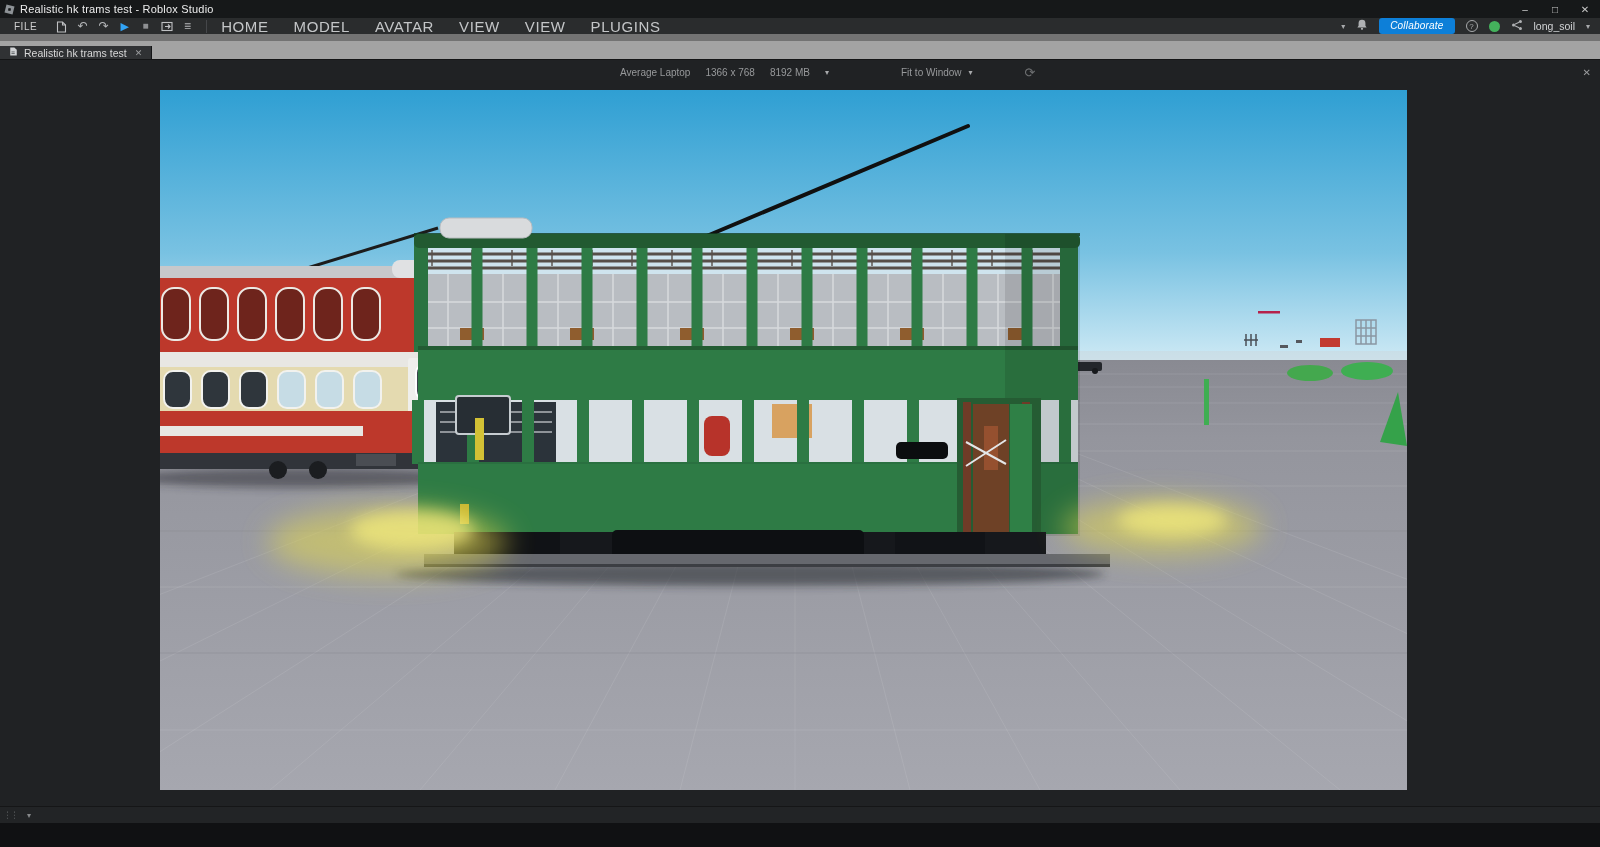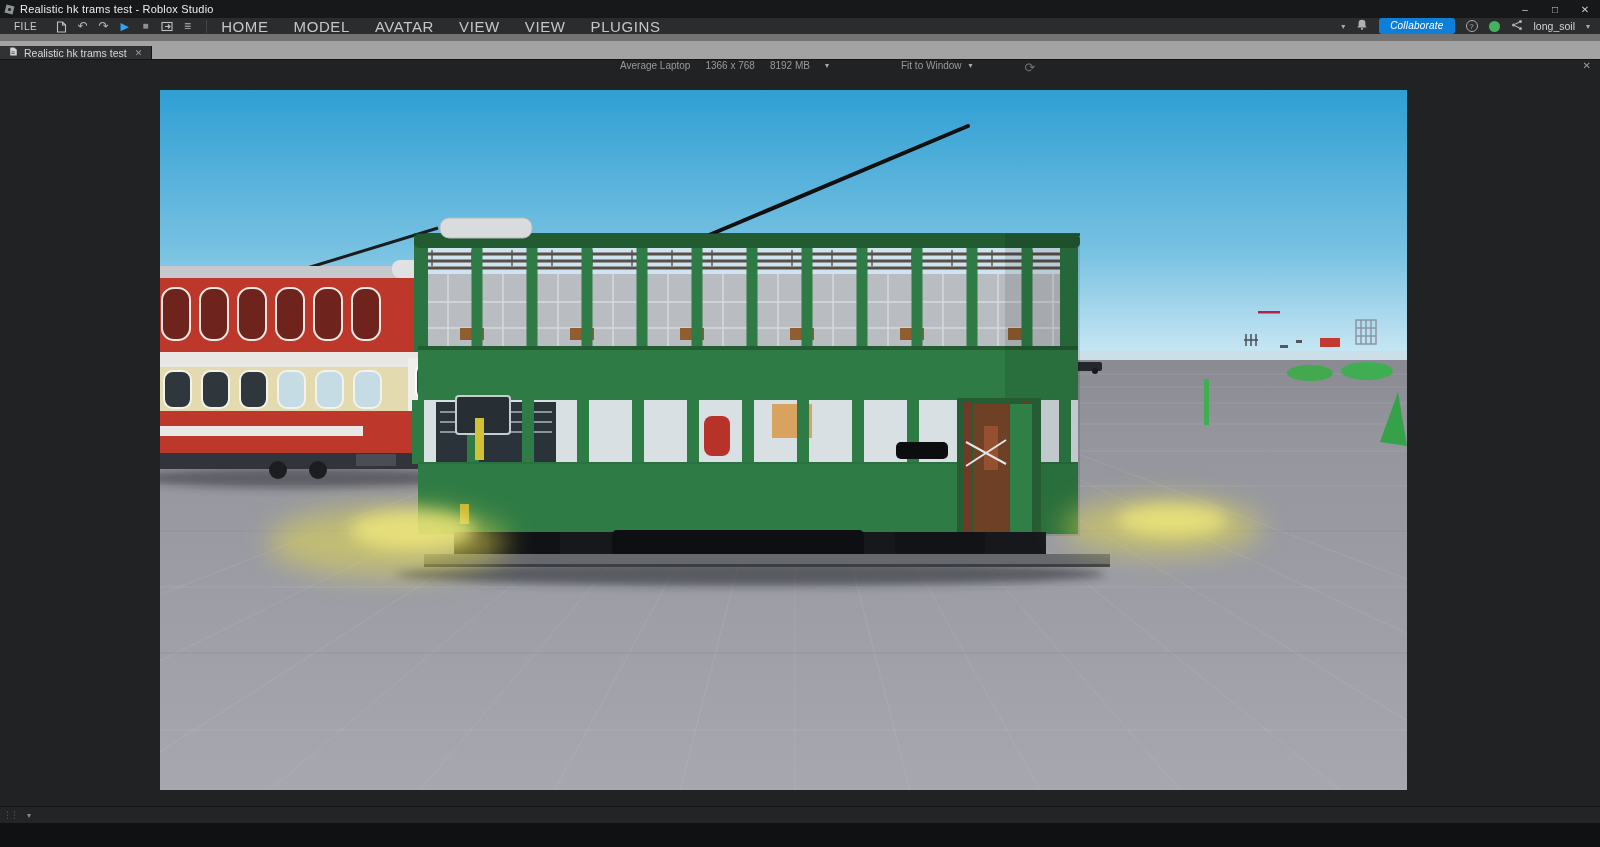--- a/index.html
+++ b/index.html
@@ -38,21 +38,21 @@
   
   .tabbar { height:19px; background:#a3a3a3; display:flex; align-items:flex-end;
     border-bottom:1px solid #141516; }
   .doc-tab { display:flex; align-items:center; gap:6px; background:#303234;
     padding:0 9px; font-size:10.5px; color:#d8d8d8; border-right:1px solid #141516; }
   .tab-close { color:#9b9d9f; font-size:9px; margin-left:2px; }
 
   
   .viewport { position:relative; height:746px; background:#202224; }
   .emu-bar { position:absolute; top:0; left:0; right:0; height:24px; display:flex;
-    align-items:flex-start; font-size:10px; color:#97999b; z-index:5; }
+    align-items:center; font-size:10px; color:#97999b; z-index:5; }
   .emu-device { margin-left:620px; display:flex; align-items:center; gap:15px; }
   .emu-fit { margin-left:72px; display:flex; align-items:center; gap:7px; }
   .emu-rotate { margin-left:52px; color:#6e7072; font-size:13px; }
   .emu-close { position:absolute; right:9px; color:#9a9c9e; font-size:10px; }
 
   .game-frame { position:absolute; left:160px; top:30px; width:1247px; height:700px;
     background:#9aa0a6; overflow:hidden; }
   .game-frame svg { display:block; }
 
   

